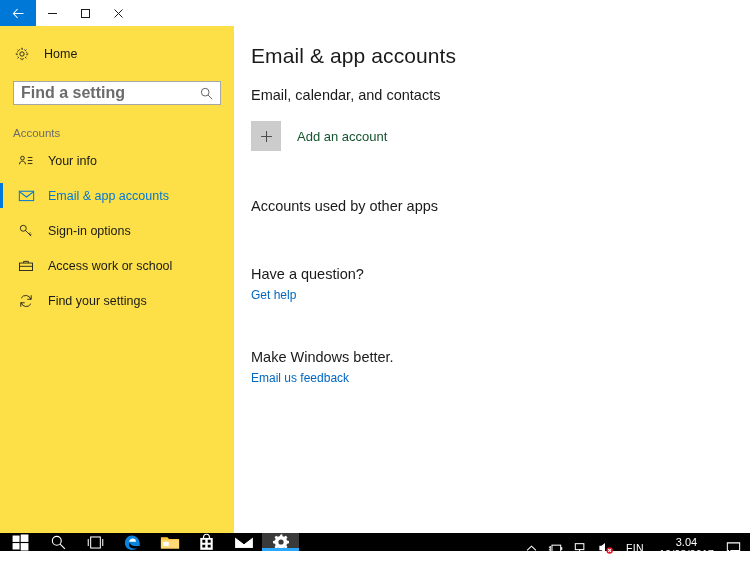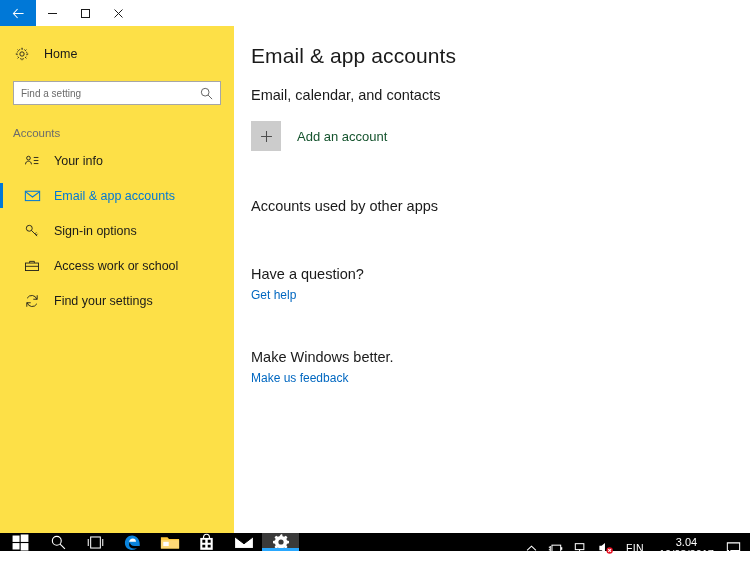--- a/index.html
+++ b/index.html
@@ -47,33 +47,33 @@
 
   .search-wrap { margin:13px 0 0 13px; }
   .search-box {
     position:relative; width:208px; height:24px;
     border:1px solid #a6a6a6; background:#fff;
     display:flex; align-items:center;
   }
   .search-box input {
     border:0; outline:0; background:transparent;
     font-family:"Liberation Sans", sans-serif;
-    font-size:10px; color:#1a1a1a; padding-left:7px;
-    width:178px; height:22px;
+    font-size:16px; color:#1a1a1a; padding-left:7px;
+    width:178px; height:22px;font-weight:bold;
   }
   .search-box input::placeholder { color:#6b6b6b; }
   .search-ic { position:absolute; right:6px; top:4px; }
 
   .group-label {
     margin:22px 0 4px 13px;
     font-size:11.5px; color:#6b6b6b;
   }
   .nav-item {
     position:relative; display:flex; align-items:center;
-    height:35px; padding-left:24px; cursor:pointer;
+    height:35px; padding-left:18px; cursor:pointer;
   }
   .nav-item .ic { width:22px; display:flex; align-items:center; justify-content:flex-start; }
   .nav-item .lb { font-size:12.5px; color:#1a1a1a; margin-left:8px; white-space:nowrap; }
   .nav-item.active .lb { color:#0078d7; }
   .nav-item.active::before {
     content:""; position:absolute; left:0; top:5px;
     width:3px; height:25px; background:#0078d7;
   }
 
   
@@ -271,21 +271,21 @@
 
     <div class="sec-head s-other-apps">Accounts used by other apps</div>
 
     <div class="s-question">
       <div class="sec-head">Have a question?</div>
       <a class="link">Get help</a>
     </div>
 
     <div class="s-better">
       <div class="sec-head">Make Windows better.</div>
-      <a class="link">Make us feedback</a>
+      <a class="link">Email us feedback</a>
     </div>
 
   </div>
 
   <div class="taskbar">
     <div class="tb-left">
 
       <div class="tb-item start">
         <svg width="17" height="17" viewBox="0 0 18 18">
           <rect x="0.6" y="1.6" width="7.4" height="6.8" fill="#ffffff"></rect>

